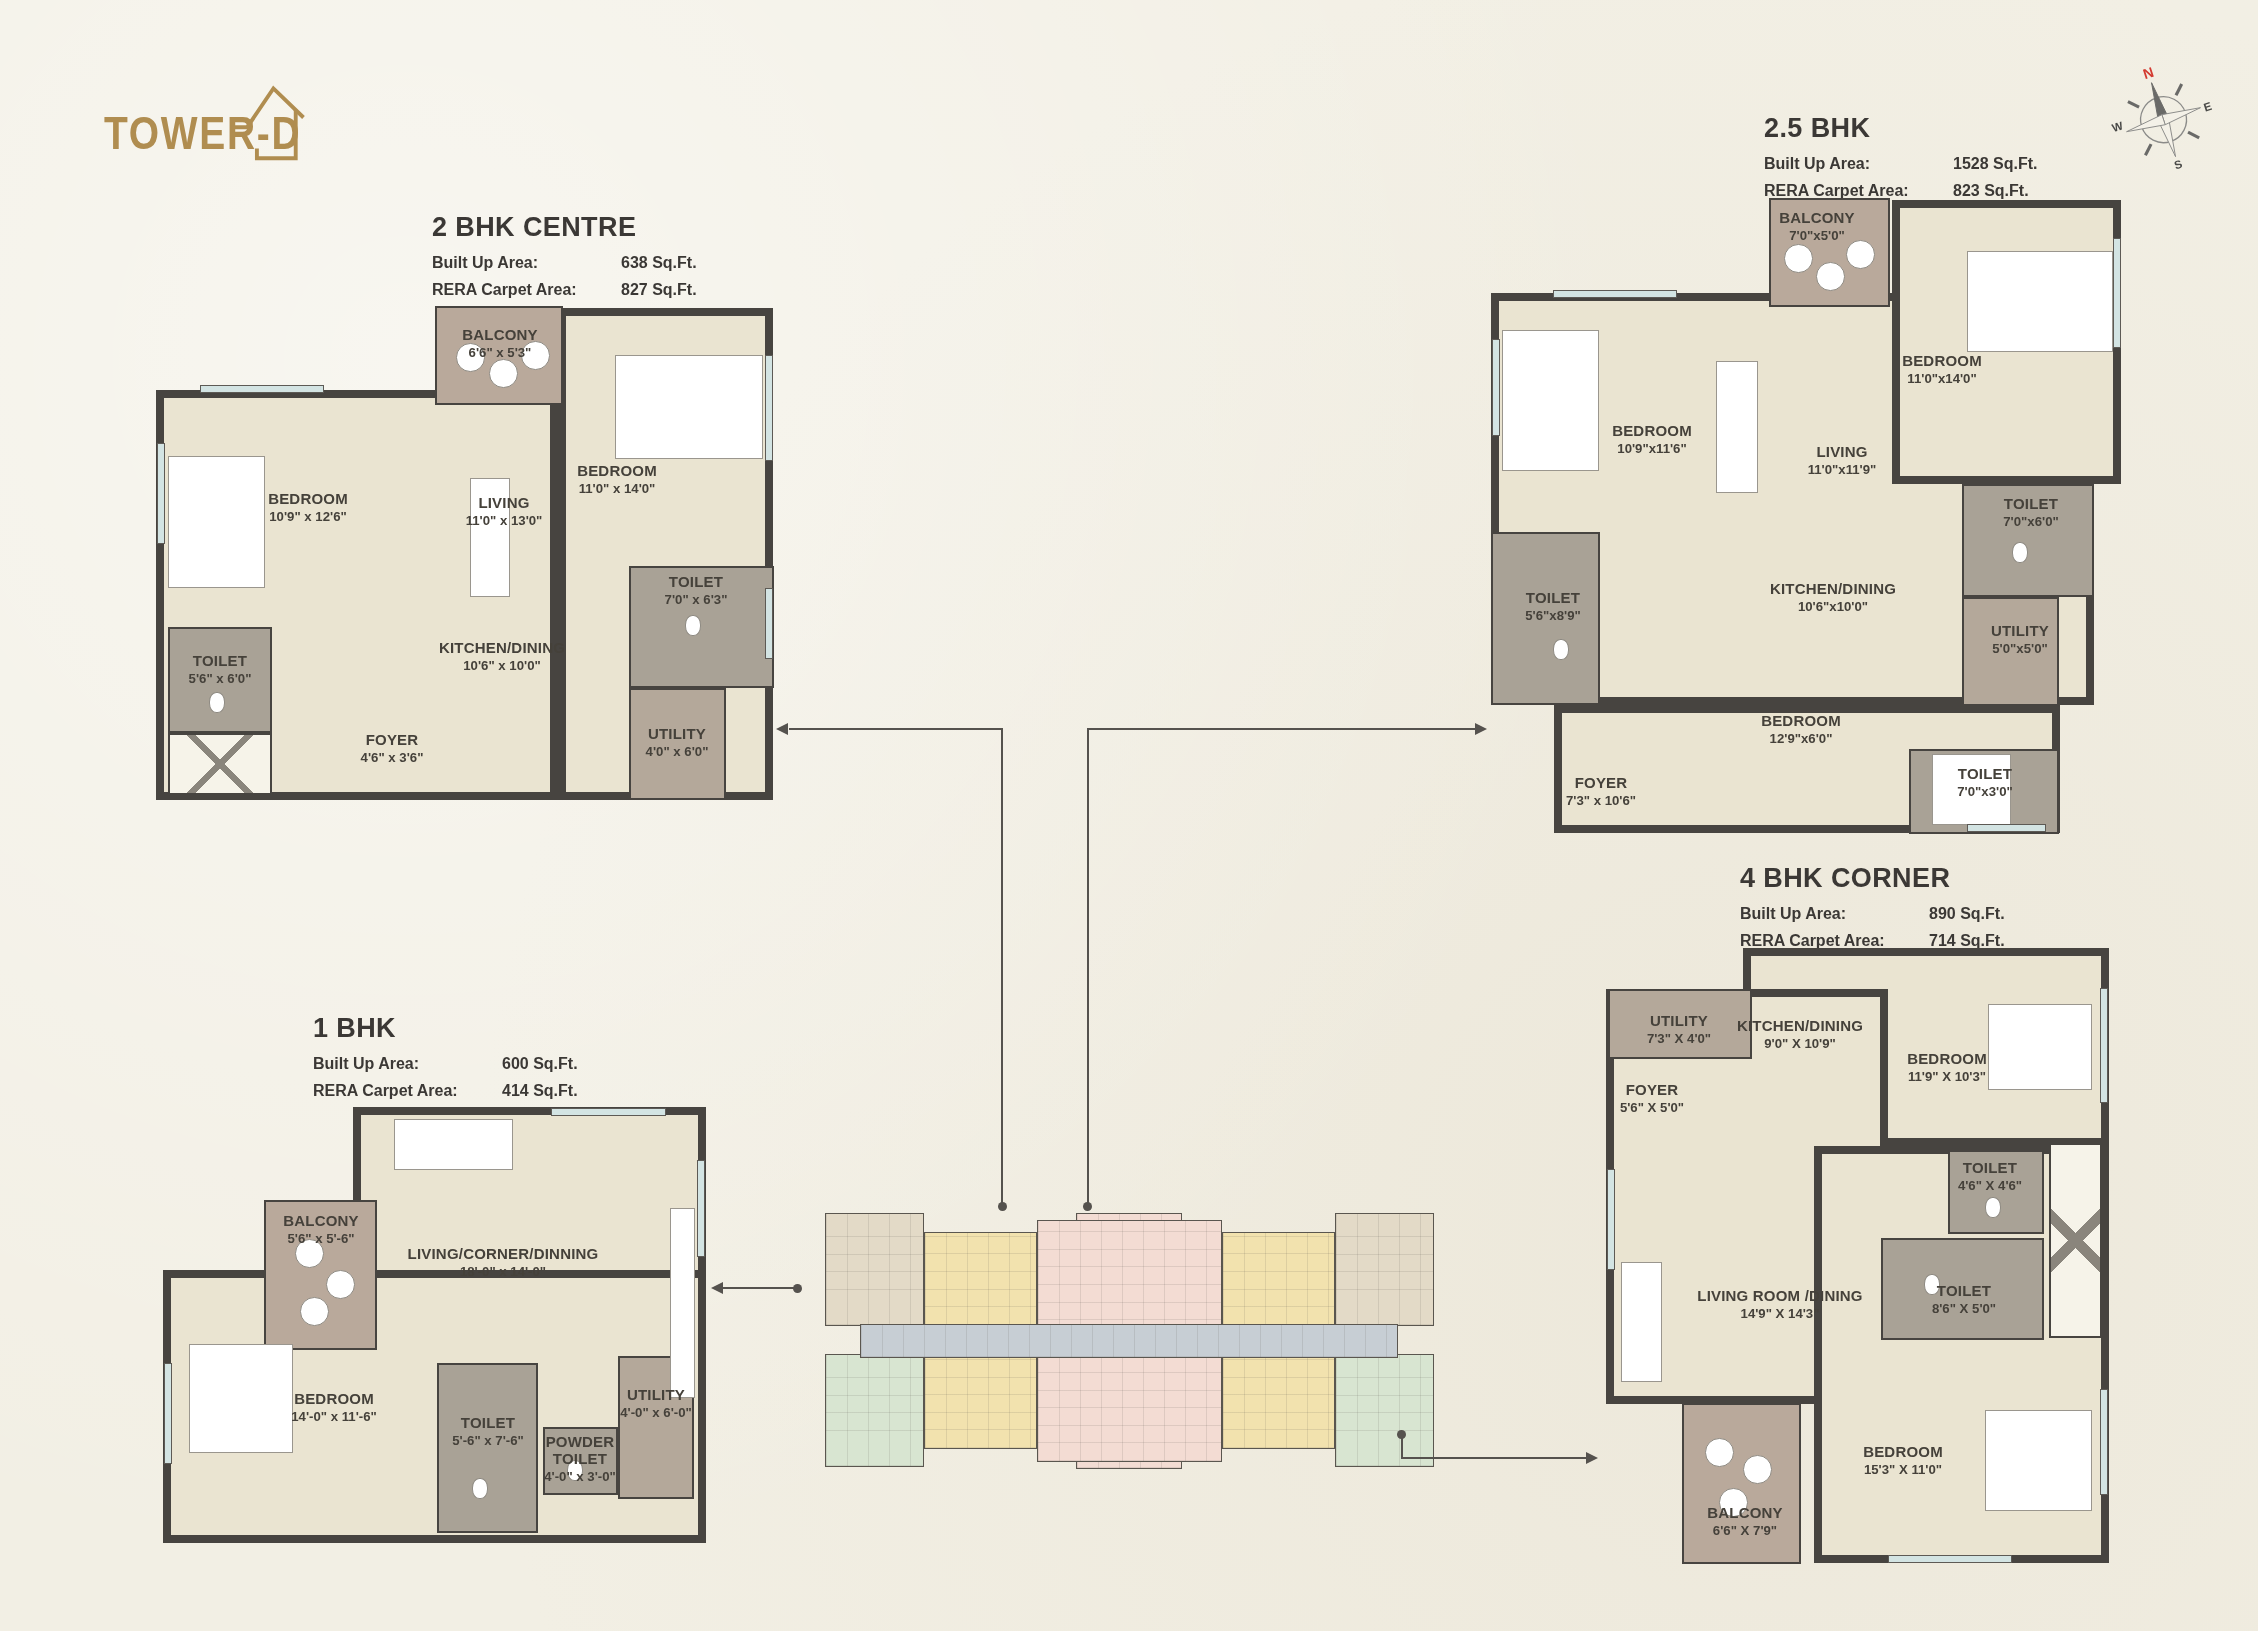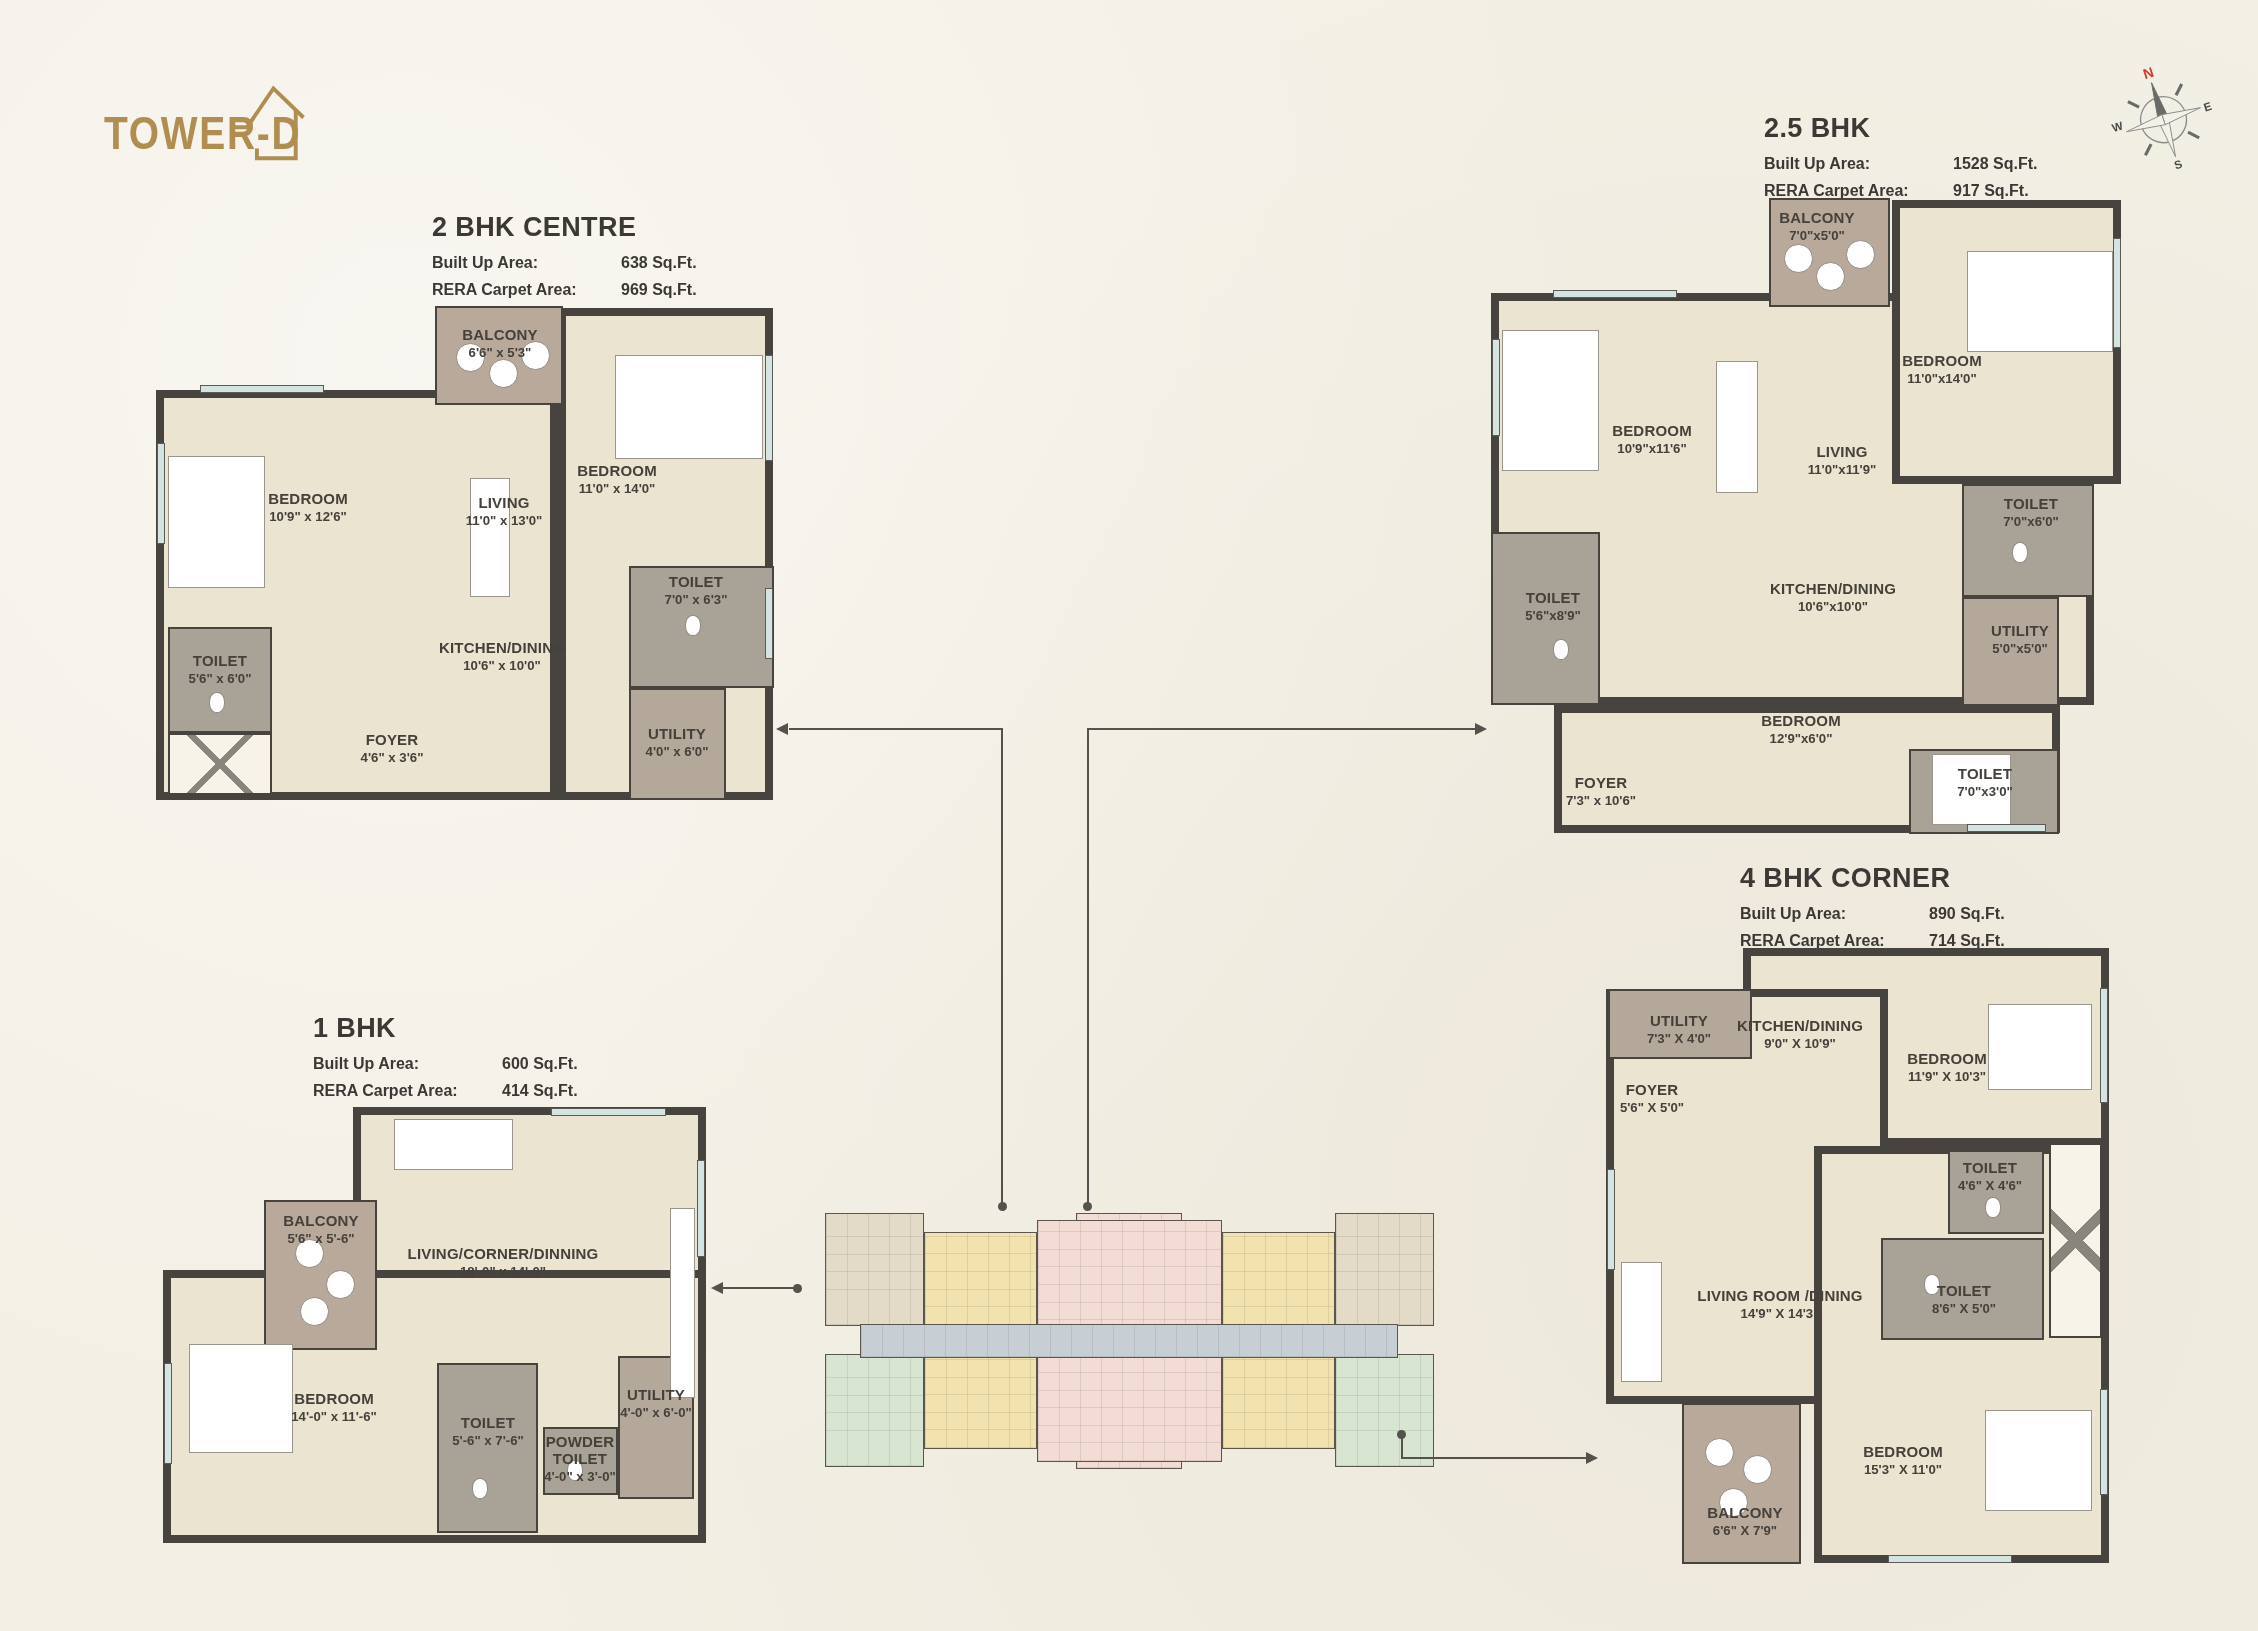--- a/index.html
+++ b/index.html
@@ -78,33 +78,33 @@
   </svg>
 
   <div class="title-block" style="left:432px;top:212px;">
     <div class="t-name">2 BHK CENTRE</div>
     <div class="t-row">
         <span class="t-label">Built Up Area:</span>
         <span class="t-value">638 Sq.Ft.</span>
       </div>
     <div class="t-row">
         <span class="t-label">RERA Carpet Area:</span>
-        <span class="t-value">969 Sq.Ft.</span>
+        <span class="t-value">827 Sq.Ft.</span>
       </div>
   </div>
 
   <div class="title-block" style="left:1764px;top:113px;">
     <div class="t-name">2.5 BHK</div>
     <div class="t-row">
         <span class="t-label">Built Up Area:</span>
         <span class="t-value">1528 Sq.Ft.</span>
       </div>
     <div class="t-row">
         <span class="t-label">RERA Carpet Area:</span>
-        <span class="t-value">917 Sq.Ft.</span>
+        <span class="t-value">823 Sq.Ft.</span>
       </div>
   </div>
 
   <div class="title-block" style="left:313px;top:1013px;">
     <div class="t-name">1 BHK</div>
     <div class="t-row">
         <span class="t-label">Built Up Area:</span>
         <span class="t-value">600 Sq.Ft.</span>
       </div>
     <div class="t-row">

